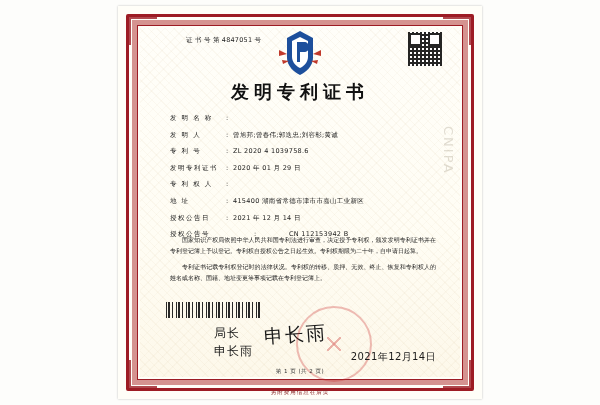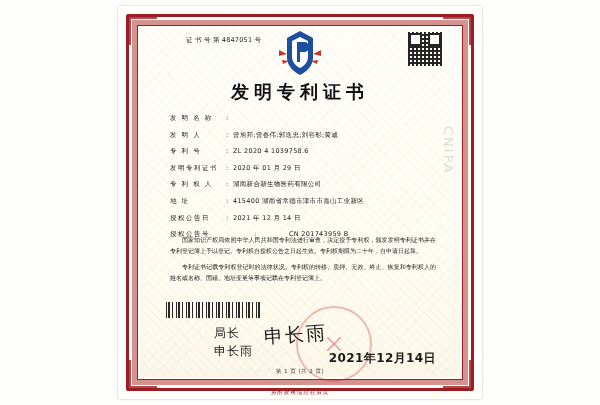--- a/index.html
+++ b/index.html
@@ -217,24 +217,23 @@
     font-size: 19px;
     font-family: "DejaVu Serif", "Liberation Serif", serif;
     color: #1a1a1a;
     transform: rotate(-4deg);
     letter-spacing: 2px;
   }
   .sign-date {
     position: absolute;
     right: 46px;
     top: 344px;
-    font-size: 12px;
+    font-size: 10px;
     color: #1a1a1a;
     letter-spacing: 0.4px;
-    font-weight: bold;
   }
 
   
   .seal {
     position: absolute;
     left: 178px;
     top: 300px;
     width: 72px;
     height: 72px;
     border: 2px solid rgba(200,40,40,0.55);
@@ -323,36 +322,35 @@
         <span class="field-value">ZL 2020 4 1039758.6</span>
       </div>
       <div class="field-row">
         <span class="field-label">发明专利证书</span>
         <span class="field-colon">:</span>
         <span class="field-value">2020 年 01 月 29 日</span>
       </div>
       <div class="field-row">
         <span class="field-label">专 利 权 人</span>
         <span class="field-colon">:</span>
-        <span class="field-value">湖南新合新生物医药有限公司</span>
       </div>
       <div class="field-row">
         <span class="field-label">地 址</span>
         <span class="field-colon">:</span>
         <span class="field-value">415400 湖南省常德市津市市嘉山工业新区</span>
       </div>
       <div class="field-row">
         <span class="field-label">授权公告日</span>
         <span class="field-colon">:</span>
         <span class="field-value">2021 年 12 月 14 日</span>
       </div>
       <div class="field-row tight">
         <span class="field-label">授权公告号</span>
         <span class="field-colon">:</span>
-        <span class="field-value">CN 201743959 B</span>
+        <span class="field-value">CN 112153942 B</span>
       </div>
     </div>
 
     <div class="body-text">
       <p>国家知识产权局依照中华人民共和国专利法进行审查，决定授予专利权，颁发发明专利证书并在专利登记簿上予以登记。专利权自授权公告之日起生效。专利权期限为二十年，自申请日起算。</p>
       <p>专利证书记载专利权登记时的法律状况。专利权的转移、质押、无效、终止、恢复和专利权人的姓名或名称、国籍、地址变更等事项记载在专利登记簿上。</p>
     </div>
 
     <div class="barcode"></div>
 

